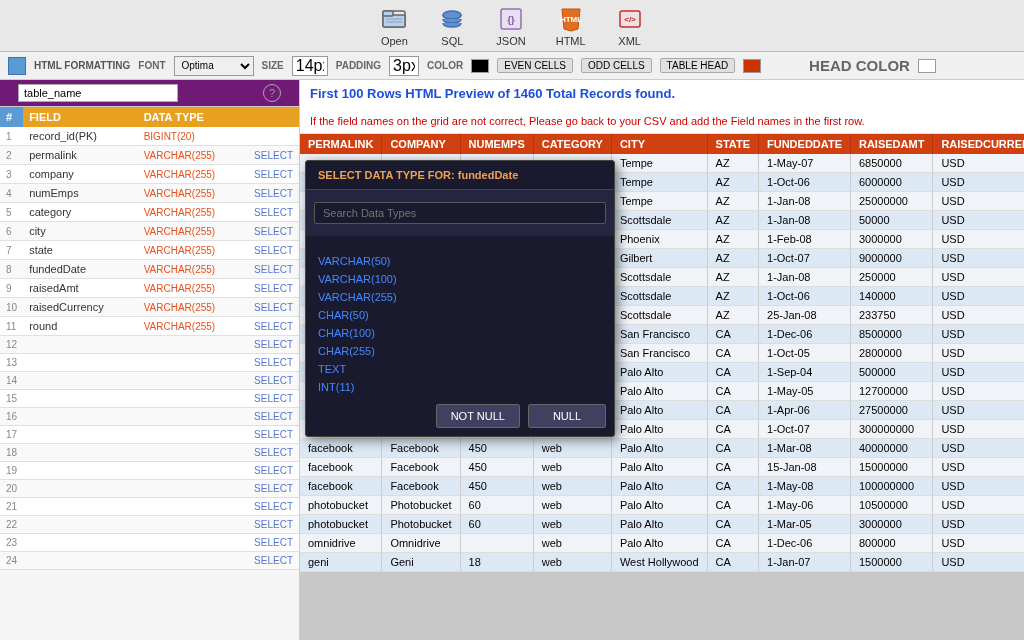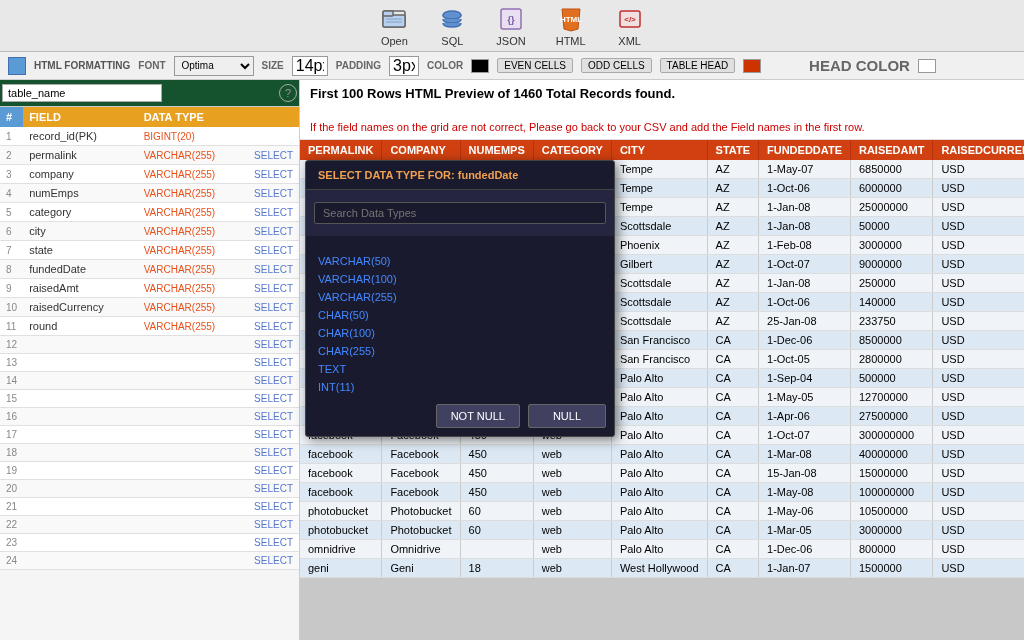--- a/index.html
+++ b/index.html
@@ -68,22 +68,22 @@
 
     
     .left-panel {
       width: 300px;
       background: #f5f5f5;
       border-right: 1px solid #ccc;
       display: flex;
       flex-direction: column;
     }
     .left-panel-header {
-      background: #14532d;
-      padding: 4px 2px;
+      background: #701a75;
+      padding: 4px 18px;
       display: flex;
       align-items: center;
       justify-content: space-between;
       border-bottom: 1px solid #ccc;
     }
     .left-panel-header input {
       border: 1px solid #aaa;
       padding: 2px 5px;
       font-size: 11px;
       width: 160px;
@@ -129,22 +129,22 @@
       flex: 1;
       display: flex;
       flex-direction: column;
       overflow: hidden;
     }
     .info-bar {
       padding: 6px 10px;
       background: #fff;
       border-bottom: 1px solid #ddd;
     }
-    .info-bar .line1 { color: #000000; font-weight: bold; font-size: 13px; }
-    .info-bar .line2 { color: #cc0000; font-size: 11px; margin-top: 20px; }
+    .info-bar .line1 { color: #1d4ed8; font-weight: bold; font-size: 13px; }
+    .info-bar .line2 { color: #cc0000; font-size: 11px; margin-top: 14px; }
 
     
     .data-table-wrapper {
       overflow: auto;
       flex: 1;
     }
     .data-table {
       border-collapse: collapse;
       font-size: 11px;
       width: 100%;

